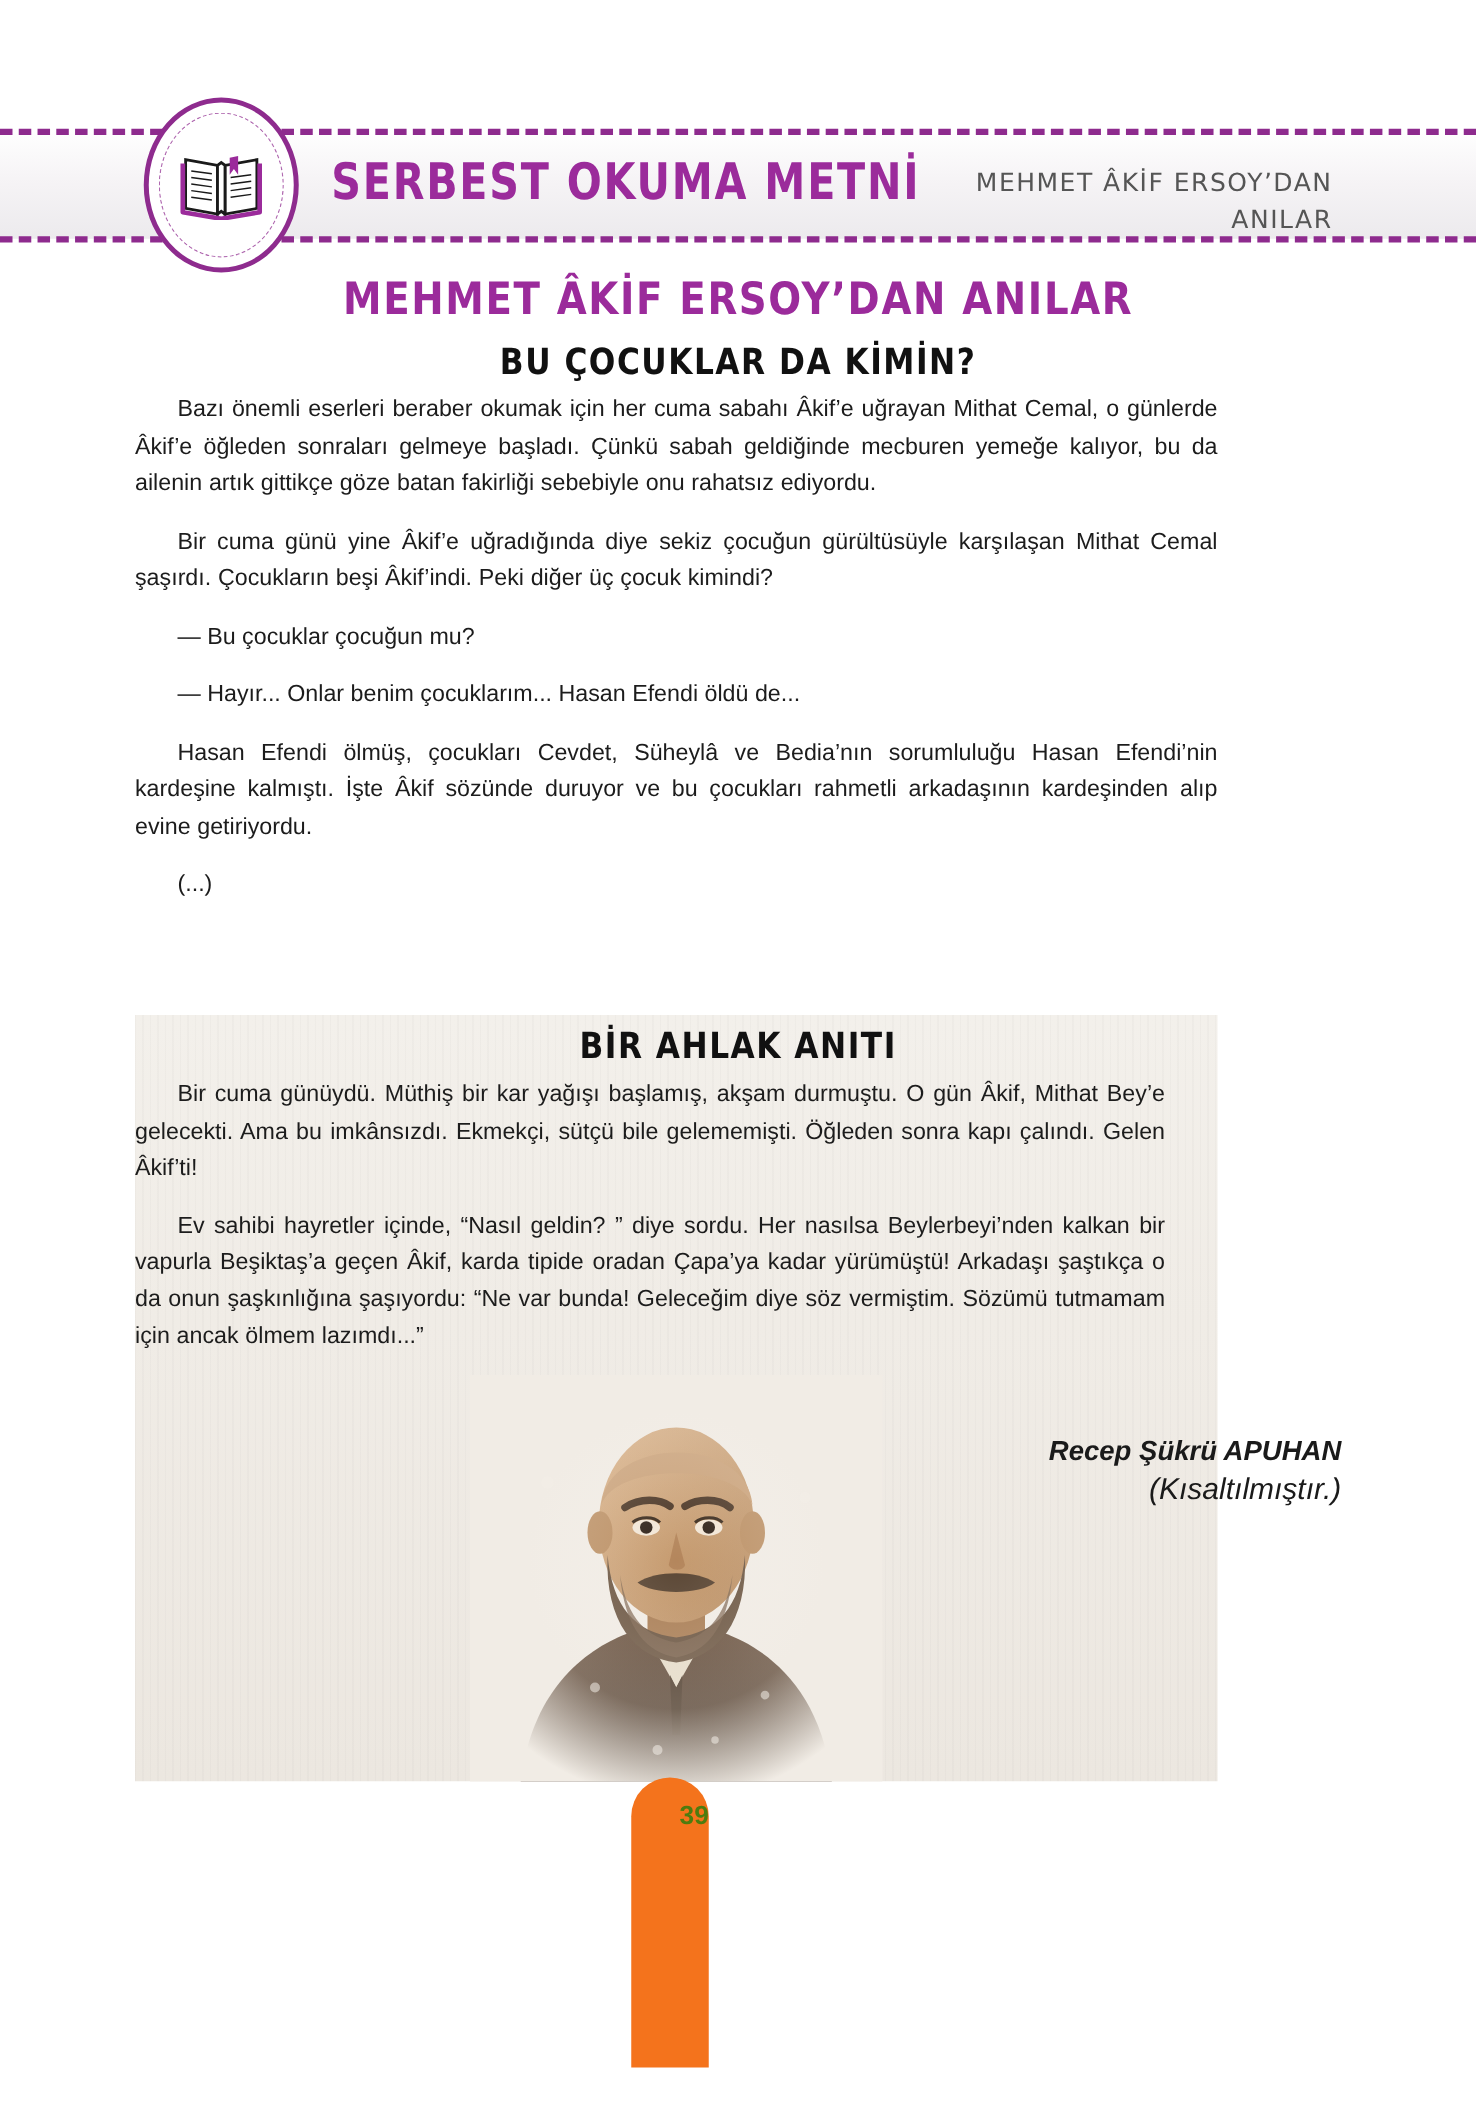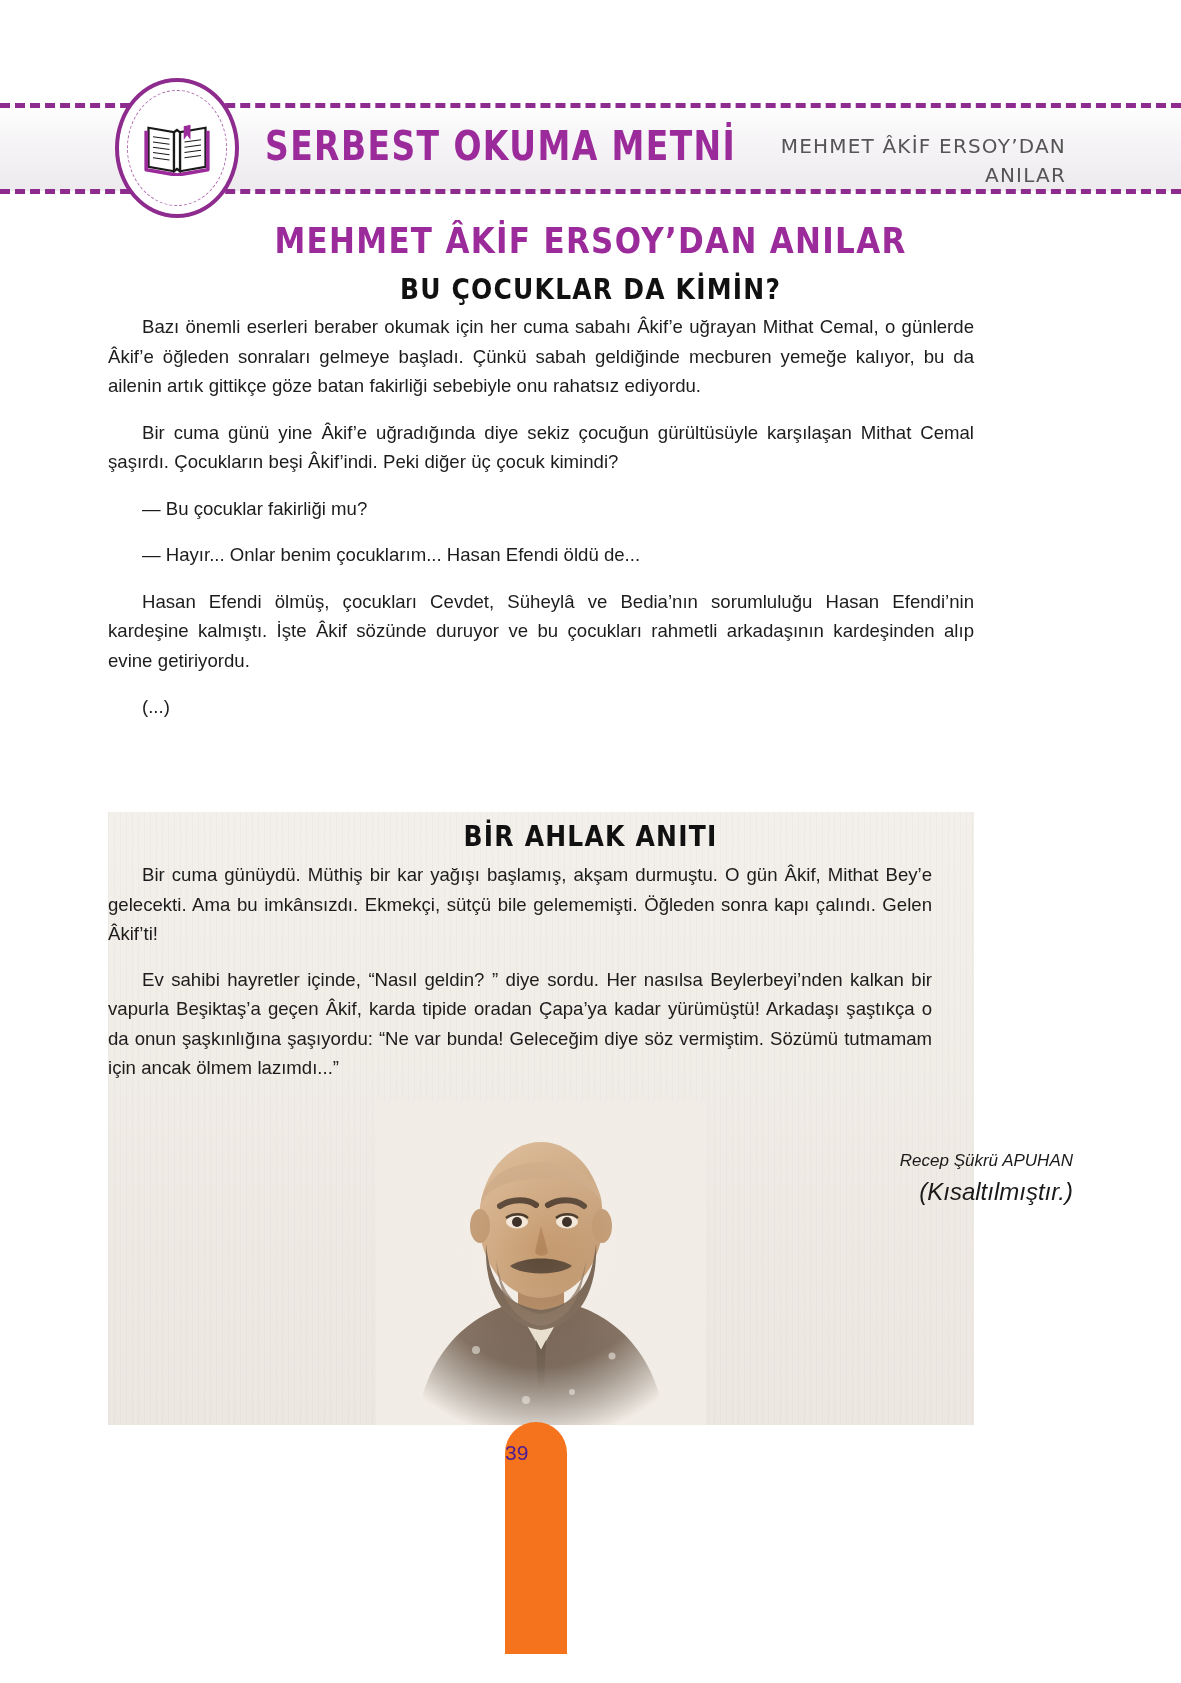--- a/index.html
+++ b/index.html
@@ -152,22 +152,22 @@
   .panel-body p.para { margin-bottom:16px; }
 
   .signature {
     position:absolute;
     right:108px; top:1146px;
     width:560px;
     text-align:right;
     z-index:4;
   }
   .sig-name {
-    font-size:17px;
-    font-weight:normal;
+    font-size:22px;
+    font-weight:bold;
     font-style:italic;
     color:#1a1a1a;
     line-height:30px;
   }
   .sig-note {
     font-size:24px;
     font-style:italic;
     color:#1a1a1a;
     line-height:32px;
   }
@@ -194,24 +194,24 @@
     width:62px; height:232px;
     background:#f4731c;
     border-radius:31px 31px 0 0;
     z-index:7;
   }
   .page-num {
     position:absolute;
     left:505px; top:1428px;
     width:62px; height:50px;
     line-height:50px;
-    text-align:left;
+    text-align:right;
     font-size:21px;
-    font-weight:normal;
-    color:#4c1d95;
+    font-weight:bold;
+    color:#4d7c0f;
     z-index:8;
     font-family:"Liberation Sans", sans-serif;
   }
 </style>
 </head>
 <body>
 
 <div class="header-band">
   <div class="band-bg"></div>
   <div class="band-dash top"></div>
@@ -242,21 +242,21 @@
 
 <div class="band-title">SERBEST OKUMA METNİ</div>
 <div class="band-subtitle">MEHMET ÂKİF ERSOY’DAN ANILAR</div>
 
 <div class="doc-title">MEHMET ÂKİF ERSOY’DAN ANILAR</div>
 <div class="section-title one">BU ÇOCUKLAR DA KİMİN?</div>
 
 <div class="body-col">
   <p class="para">Bazı önemli eserleri beraber okumak için her cuma sabahı Âkif’e uğrayan Mithat Cemal, o günlerde Âkif’e öğleden sonraları gelmeye başladı. Çünkü sabah geldiğinde mecburen yemeğe kalıyor, bu da ailenin artık gittikçe göze batan fakirliği sebebiyle onu rahatsız ediyordu.</p>
   <p class="para">Bir cuma günü yine Âkif’e uğradığında diye sekiz çocuğun gürültüsüyle karşılaşan Mithat Cemal şaşırdı. Çocukların beşi Âkif’indi. Peki diğer üç çocuk kimindi?</p>
-  <p class="dialog">— Bu çocuklar fakirliği mu?</p>
+  <p class="dialog">— Bu çocuklar çocuğun mu?</p>
   <p class="dialog">— Hayır... Onlar benim çocuklarım... Hasan Efendi öldü de...</p>
   <p class="para">Hasan Efendi ölmüş, çocukları Cevdet, Süheylâ ve Bedia’nın sorumluluğu Hasan Efendi’nin kardeşine kalmıştı. İşte Âkif sözünde duruyor ve bu çocukları rahmetli arkadaşının kardeşinden alıp evine getiriyordu.</p>
   <p class="ellipsis">(...)</p>
 </div>
 
 <div class="panel"></div>
 <div class="section-title two">BİR AHLAK ANITI</div>
 
 <div class="panel-body">
   <p class="para">Bir cuma günüydü. Müthiş bir kar yağışı başlamış, akşam durmuştu. O gün Âkif, Mithat Bey’e gelecekti. Ama bu imkânsızdı. Ekmekçi, sütçü bile gelememişti. Öğleden sonra kapı çalındı. Gelen Âkif’ti!</p>

